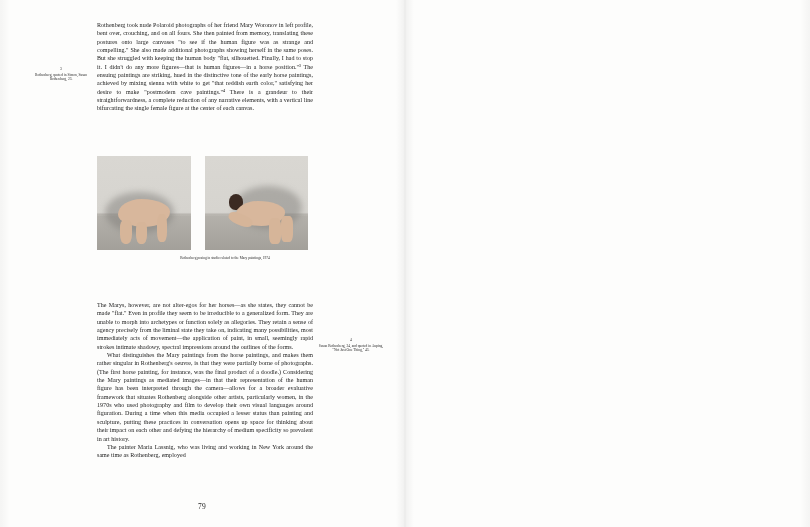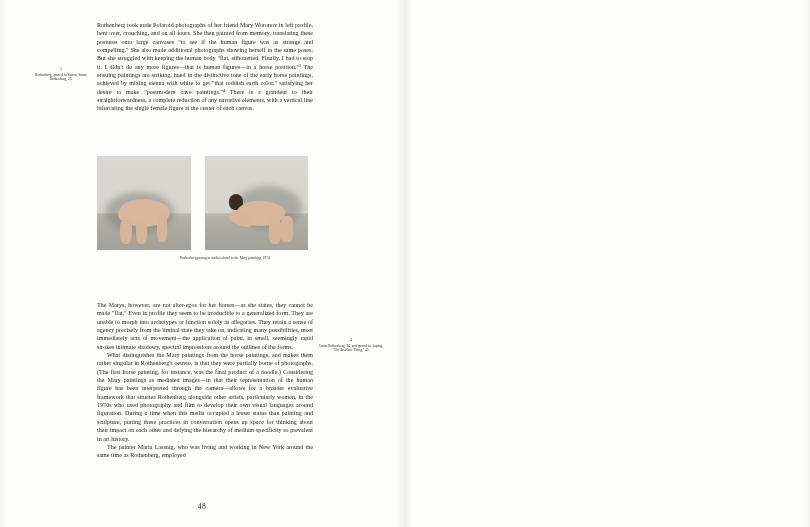--- a/index.html
+++ b/index.html
@@ -198,21 +198,21 @@
       <p>The Marys, however, are not alter-egos for her horses—as she states, they cannot be made "flat." Even in profile they seem to be irreducible to a generalized form. They are unable to morph into archetypes or function solely as allegories. They retain a sense of agency precisely from the liminal state they take on, indicating many possibilities, most immediately acts of movement—the application of paint, in small, seemingly rapid strokes intimate shadowy, spectral impressions around the outlines of the forms.</p>
       <p class="indent">What distinguishes the Mary paintings from the horse paintings, and makes them rather singular in Rothenberg's oeuvre, is that they were partially borne of photographs. (The first horse painting, for instance, was the final product of a doodle.) Considering the Mary paintings as mediated images—in that their representation of the human figure has been interpreted through the camera—allows for a broader evaluative framework that situates Rothenberg alongside other artists, particularly women, in the 1970s who used photography and film to develop their own visual languages around figuration. During a time when this media occupied a lesser status than painting and sculpture, putting these practices in conversation opens up space for thinking about their impact on each other and defying the hierarchy of medium specificity so prevalent in art history.</p>
       <p class="indent">The painter Maria Lassnig, who was living and working in New York around the same time as Rothenberg, employed</p>
     </div>
 
     <div class="margin-note note-3">
       <span class="num">4</span>
       <span>Susan Rothenberg, 24, and quoted in Auping, "Not Just One Thing," 43.</span>
     </div>
 
-    <div class="folio folio-left">48</div>
+    <div class="folio folio-left">79</div>
   </div>
 
   <div class="page right">
 
     
 
     
 
     
 

